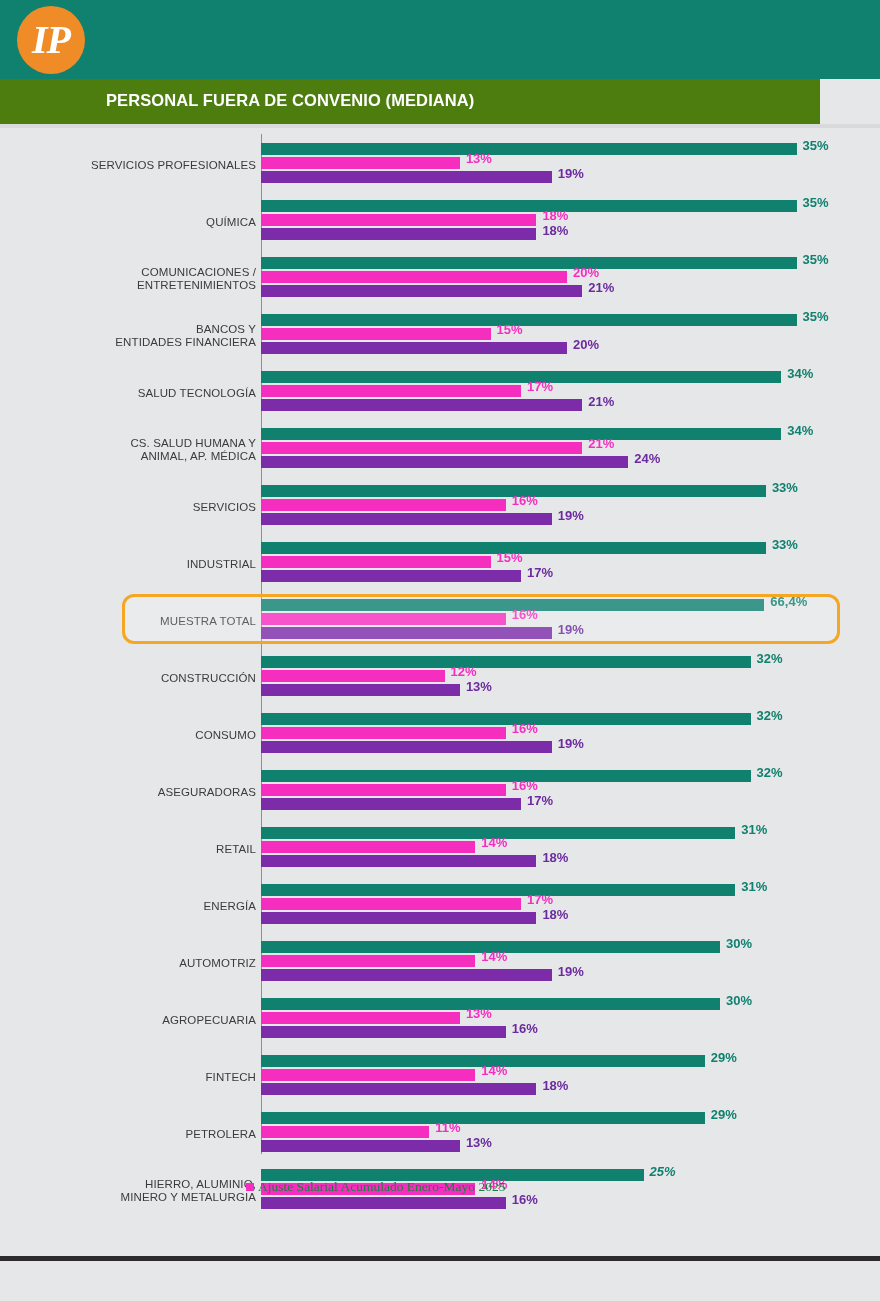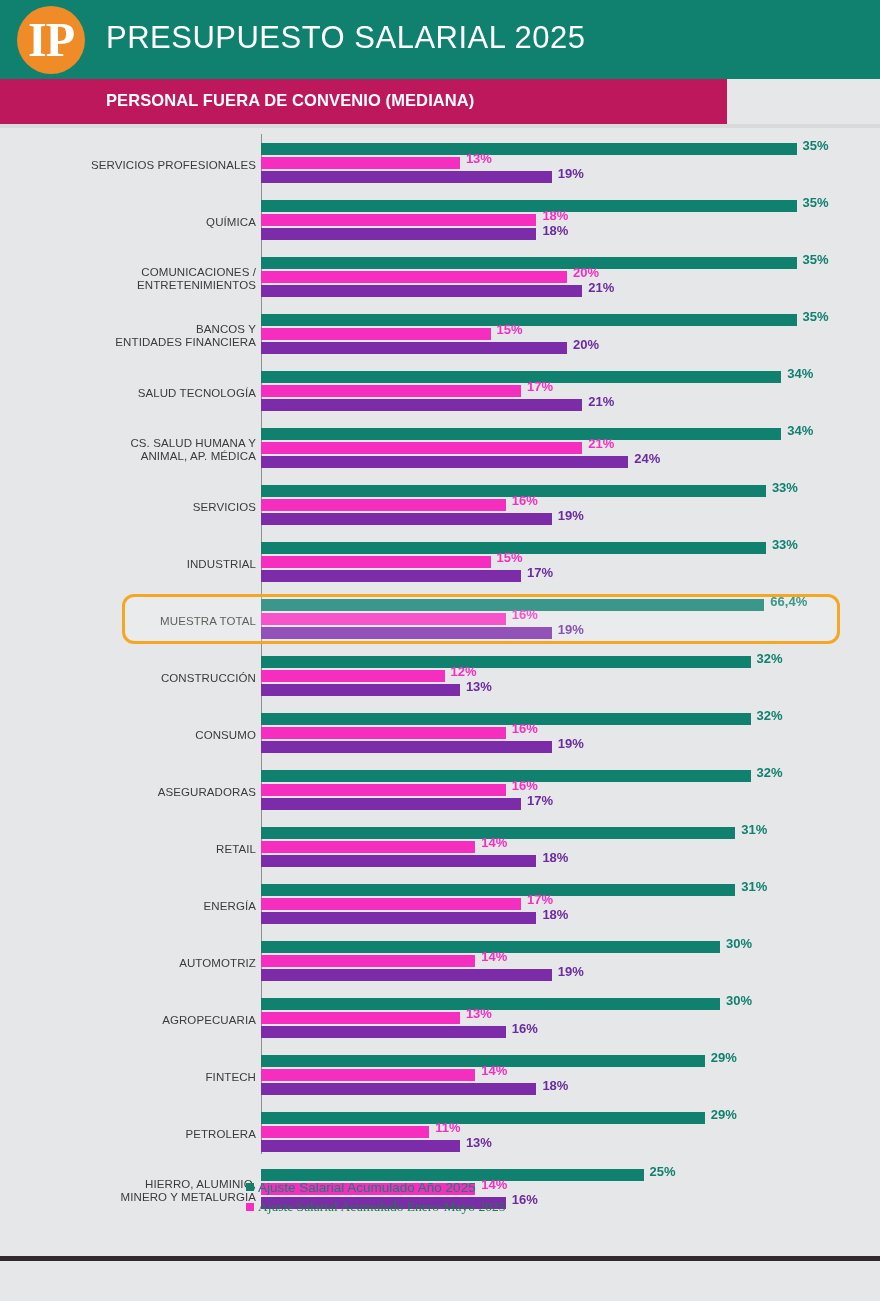--- a/index.html
+++ b/index.html
@@ -17,33 +17,33 @@
     position: absolute; left: 0; top: 0; width: 880px; height: 79px;
     background: #10806f;
   }
   .logo {
     position: absolute; left: 17px; top: 6px; width: 68px; height: 68px;
     background: #f08c28; border-radius: 50%;
     display: flex; align-items: center; justify-content: center;
   }
   .logo-text {
     font-family: "Liberation Serif", serif;
-    font-weight: bold; font-size: 48px; color: #ffffff;
-    letter-spacing: -1px; line-height: 1;
+    font-weight: bold; font-size: 40px; color: #ffffff;
+    letter-spacing: -1px; line-height: 1; font-style: italic;
   }
   .header-title {
     position: absolute; left: 106px; top: 20px;
     font-size: 31px; letter-spacing: 0.5px;
     color: #ffffff; font-weight: 400;
     white-space: nowrap;
   }
 
   .subheader {
-    position: absolute; left: 0; top: 79px; width: 727px; height: 45px;
-    background: #be185d;
+    position: absolute; left: 0; top: 79px; width: 820px; height: 45px;
+    background: #4d7c0f;
   }
   .subheader-title {
     position: absolute; left: 106px; top: 12px;
     font-size: 16.5px; font-weight: bold; color: #ffffff;
     letter-spacing: 0.1px; white-space: nowrap;
   }
   .subheader-edge {
     position: absolute; left: 0; top: 124px; width: 880px; height: 4px;
     background: #d9dadb;
   }
@@ -126,21 +126,20 @@
 </style>
 </head>
 <body>
 
 <div id="page">
 
   <div class="header">
     <div class="logo">
       <span class="logo-text">IP</span>
     </div>
-    <div class="header-title">PRESUPUESTO SALARIAL 2025</div>
   </div>
 
   <div class="subheader">
     <div class="subheader-title">PERSONAL FUERA DE CONVENIO (MEDIANA)</div>
   </div>
   <div class="subheader-edge"></div>
 
   <div class="chart" id="chart">
     <div class="axis"></div>
   <div class="row" style="top: 8px;">
@@ -306,34 +305,30 @@
         <div class="val s0" style="left: 710.7px;">29%</div>
         <div class="bar s1" style="width: 168.3px;"></div>
         <div class="val s1" style="left: 435.3px;">11%</div>
         <div class="bar s2" style="width: 198.9px;"></div>
         <div class="val s2" style="left: 465.9px;">13%</div>
       </div>
       <div class="row" style="top: 1034px;">
         <div class="row-label">HIERRO, ALUMINIO,
 MINERO Y METALURGIA</div>
         <div class="bar s0" style="width: 382.5px;"></div>
-        <div class="val s0" style="left: 649.5px;">25%</div>
+        <div class="val s0" style="left: 649.5px; font-style: italic;">25%</div>
         <div class="bar s1" style="width: 214.2px;"></div>
         <div class="val s1" style="left: 481.2px;">14%</div>
         <div class="bar s2" style="width: 244.8px;"></div>
         <div class="val s2" style="left: 511.8px;">16%</div>
       </div>
     </div>
 
   <div class="legend" id="legend">
       <div class="legend-item">
-        <span class="legend-swatch" style="background: rgb(16, 128, 111);"></span>
-        <span style="color: rgb(16, 128, 111);">Ajuste Salarial Acumulado Año 2025</span>
-      </div>
-      <div class="legend-item">
         <span class="legend-swatch" style="background: rgb(246, 46, 192);"></span>
         <span style="color: #15803d; font-family: Liberation Serif, serif;">Ajuste Salarial Acumulado Enero-Mayo 2025</span>
       </div>
     </div>
 
   <div class="footer-top-edge"></div>
 
 </div>
 
 </body></html>

